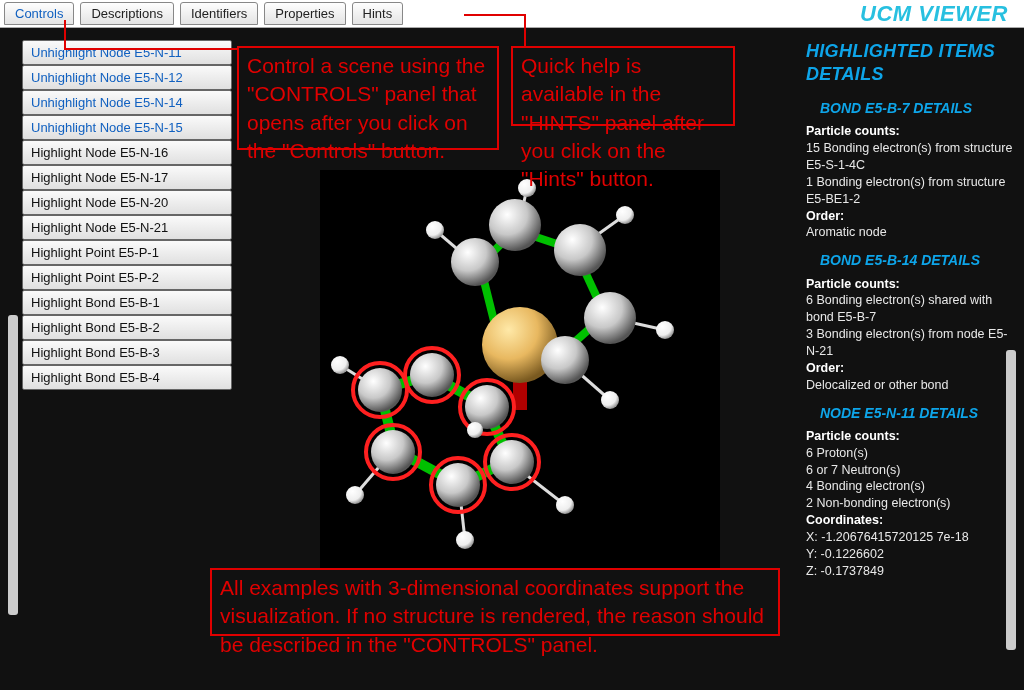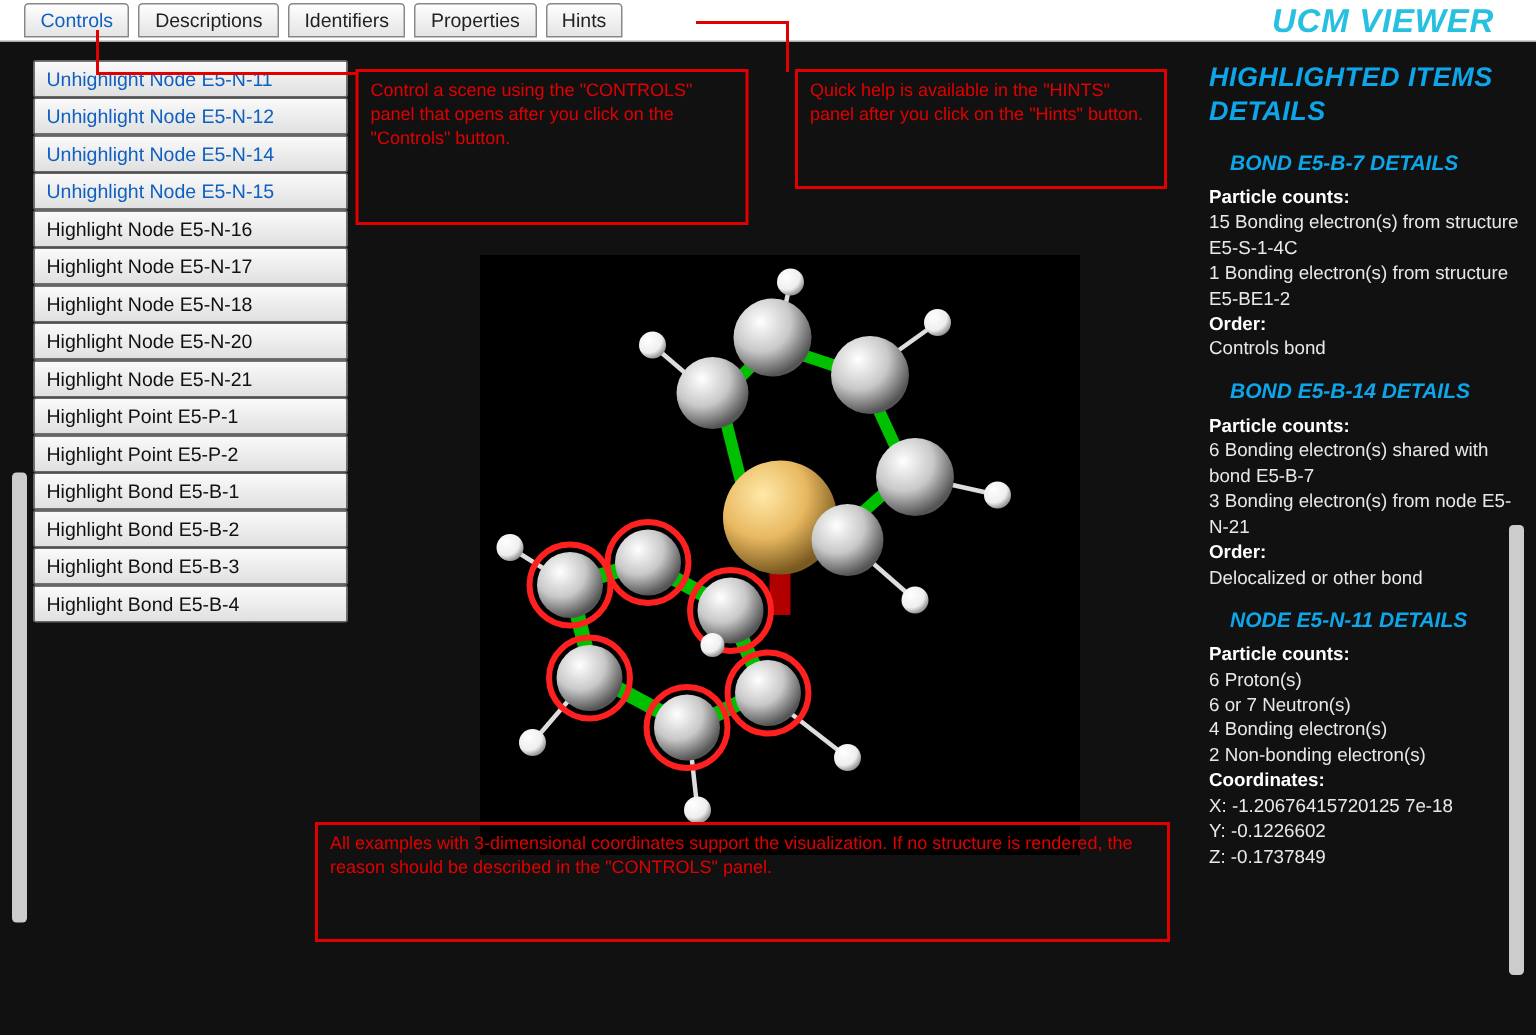--- a/index.html
+++ b/index.html
@@ -12,21 +12,21 @@
     position: relative;
   }
   .top-bar {
     position: absolute;
     top: 0; left: 0; right: 0;
     height: 28px;
     background: #fff;
     border-bottom: 1px solid #aaa;
     display: flex;
     align-items: center;
-    padding: 2px 16px;
+    padding: 2px 4px;
     gap: 6px;
   }
   .tab-btn {
     background: linear-gradient(#fefefe,#e4e4e4);
     border: 1px solid #888;
     border-radius: 3px 3px 0 0;
     font-size: 13px;
     padding: 3px 10px 3px 10px;
     color: #222;
     cursor: pointer;
@@ -118,21 +118,21 @@
     margin-bottom: 6px;
     padding-left: 14px;
     line-height: 1.3;
   }
   .detail-block { font-size: 12.5px; line-height: 1.35; color:#e8e8e8; }
   .detail-block strong { color:#fff; }
   .callout {
     position: absolute;
     border: 2px solid #e00000;
     color: #e00000;
-    font-size: 12px;
+    font-size: 21px;
     line-height: 1.35;
     padding: 4px 8px;
     background: transparent;
     font-family: Verdana, sans-serif;
   }
   .callout-line {
     position: absolute;
     background: #e00000;
   }
   .right-scroll {
@@ -159,21 +159,20 @@
 
 <div class="left-panel">
   <div class="left-scroll-l"></div>
   <div class="node-list" id="node-list">
       <button class="node-btn un">Unhighlight Node E5-N-11</button>
       <button class="node-btn un">Unhighlight Node E5-N-12</button>
       <button class="node-btn un">Unhighlight Node E5-N-14</button>
       <button class="node-btn un">Unhighlight Node E5-N-15</button>
       <button class="node-btn">Highlight Node E5-N-16</button>
       <button class="node-btn">Highlight Node E5-N-17</button>
-      <button class="node-btn">Highlight Node E5-N-18</button>
       <button class="node-btn">Highlight Node E5-N-20</button>
       <button class="node-btn">Highlight Node E5-N-21</button>
       <button class="node-btn">Highlight Point E5-P-1</button>
       <button class="node-btn">Highlight Point E5-P-2</button>
       <button class="node-btn">Highlight Bond E5-B-1</button>
       <button class="node-btn">Highlight Bond E5-B-2</button>
       <button class="node-btn">Highlight Bond E5-B-3</button>
       <button class="node-btn">Highlight Bond E5-B-4</button>
     </div>
 </div>
@@ -263,21 +262,21 @@
 
 <div class="right-panel">
   <div class="right-title">HIGHLIGHTED ITEMS DETAILS</div>
 
   <div class="section-head">BOND E5-B-7 DETAILS</div>
   <div class="detail-block">
     <strong>Particle counts:</strong><br>
     <span>15 Bonding electron(s) from structure E5-S-1-4C</span><br>
     <span>1 Bonding electron(s) from structure E5-BE1-2</span><br>
     <strong>Order:</strong><br>
-    <span>Controls bond</span>
+    <span>Aromatic node</span>
   </div>
 
   <div class="section-head">BOND E5-B-14 DETAILS</div>
   <div class="detail-block">
     <strong>Particle counts:</strong><br>
     <span>6 Bonding electron(s) shared with bond E5-B-7</span><br>
     <span>3 Bonding electron(s) from node E5-N-21</span><br>
     <strong>Order:</strong><br>
     <span>Delocalized or other bond</span>
   </div>
@@ -294,17 +293,17 @@
     <span>Y: -0.1226602</span><br>
     <span>Z: -0.1737849</span>
   </div>
   <div class="right-scroll"></div>
 </div>
 
 <div class="callout" style="top:46px;left:237px;width:262px;height:104px">Control a scene using the "CONTROLS" panel that opens after you click on the "Controls" button.</div>
 <div class="callout-line" style="top:20px;left:64px;width:2px;height:30px"></div>
 <div class="callout-line" style="top:48px;left:64px;width:174px;height:2px"></div>
 
-<div class="callout" style="top:46px;left:530px;width:248px;height:80px">Quick help is available in the "HINTS" panel after you click on the "Hints" button.</div>
+<div class="callout" style="top:46px;left:511px;width:224px;height:80px">Quick help is available in the "HINTS" panel after you click on the "Hints" button.</div>
 <div class="callout-line" style="top:14px;left:464px;width:62px;height:2px"></div>
 <div class="callout-line" style="top:14px;left:524px;width:2px;height:34px"></div>
 
-<div class="callout" style="top:548px;left:210px;width:570px;height:80px">All examples with 3-dimensional coordinates support the visualization. If no structure is rendered, the reason should be described in the "CONTROLS" panel.</div>
+<div class="callout" style="top:568px;left:210px;width:570px;height:68px">All examples with 3-dimensional coordinates support the visualization. If no structure is rendered, the reason should be described in the "CONTROLS" panel.</div>
 
 </body></html>

